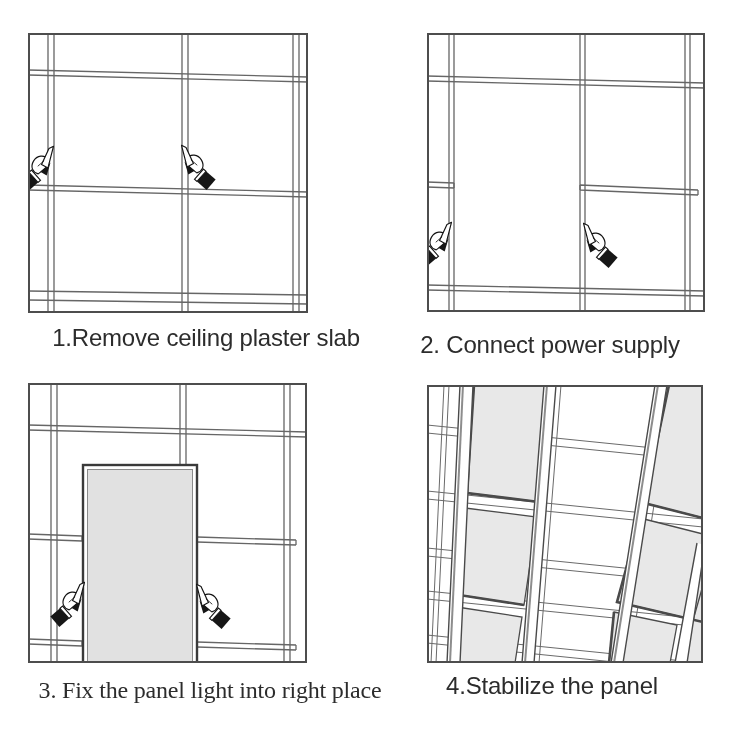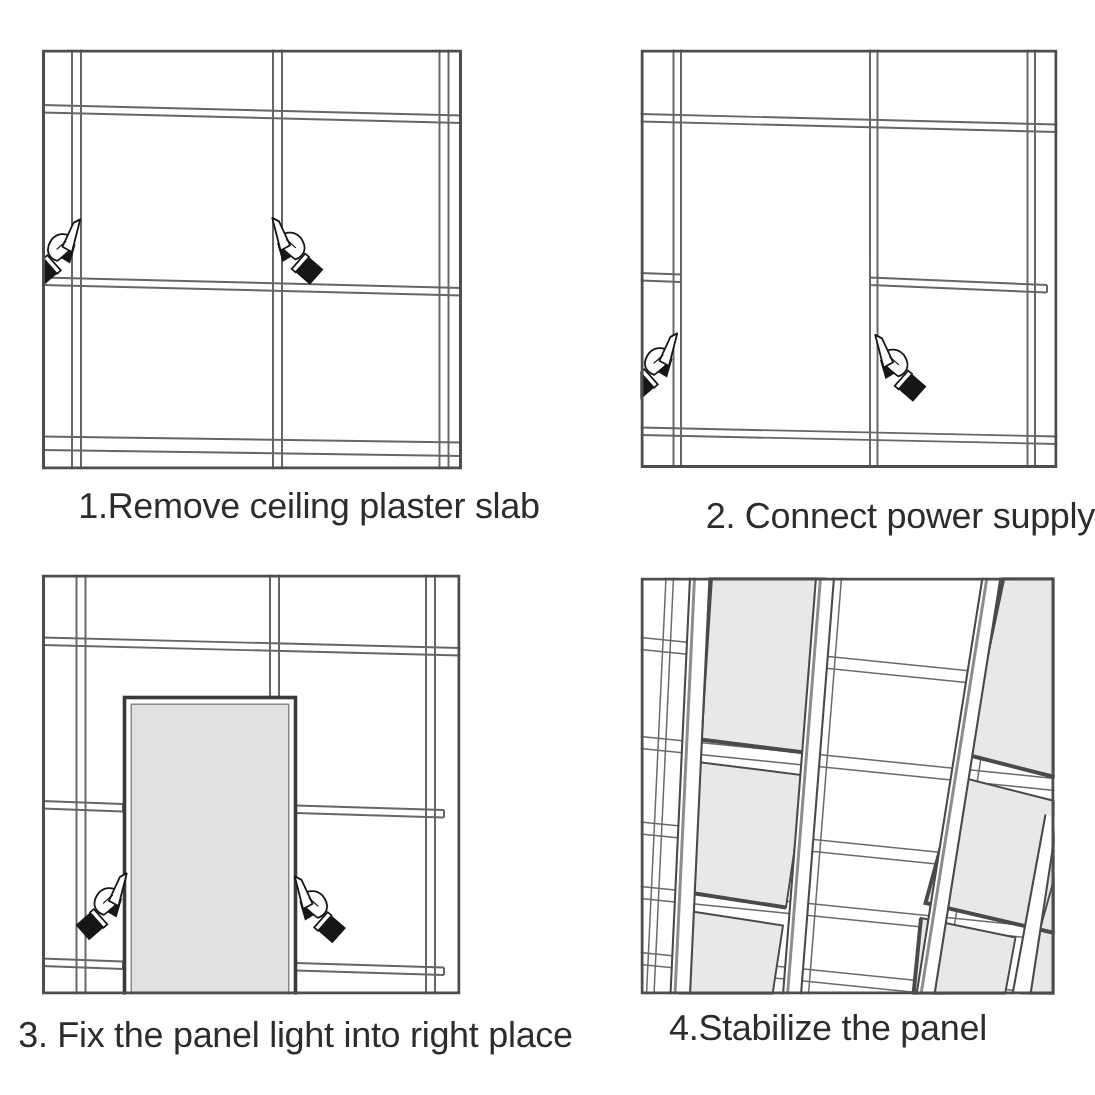--- a/index.html
+++ b/index.html
@@ -165,17 +165,17 @@
         <path d="M228,0 L184,278 M240,0 L196,278" stroke="#4a4a4a" stroke-width="1.4" fill="none"></path>
         <path d="M231,0 L187,278" stroke="#8d8d8d" stroke-width="2" fill="none"></path>
         <polygon points="270,158 278,160 260,278 248,278" fill="#ffffff"></polygon>
         <path d="M270,158 L248,278 M278,160 L260,278" stroke="#4a4a4a" stroke-width="1.4" fill="none"></path>
       </g>
       <rect x="1" y="1" width="274" height="276" fill="none" stroke="#4d4d4d" stroke-width="2"></rect>
     </svg>
   </div>
 
   <div class="caption" style="left:0px;top:324px;width:340px;margin-left:36px;">1.Remove ceiling plaster slab</div>
-  <div class="caption" style="left:370px;top:331px;width:360px;text-align:right;">2. Connect power supply</div>
-  <div class="caption" style="left:0px;top:677px;width:394px;">3. Fix the panel light into right place</div>
+  <div class="caption" style="left:370px;top:331px;width:360px;">2. Connect power supply</div>
+  <div class="caption" style="left:13px;top:677px;width:394px;font-family:Liberation Serif, serif;">3. Fix the panel light into right place</div>
   <div class="caption" style="left:374px;top:672px;width:356px;">4.Stabilize the panel</div>
 
 </div>
 
 </body></html>

